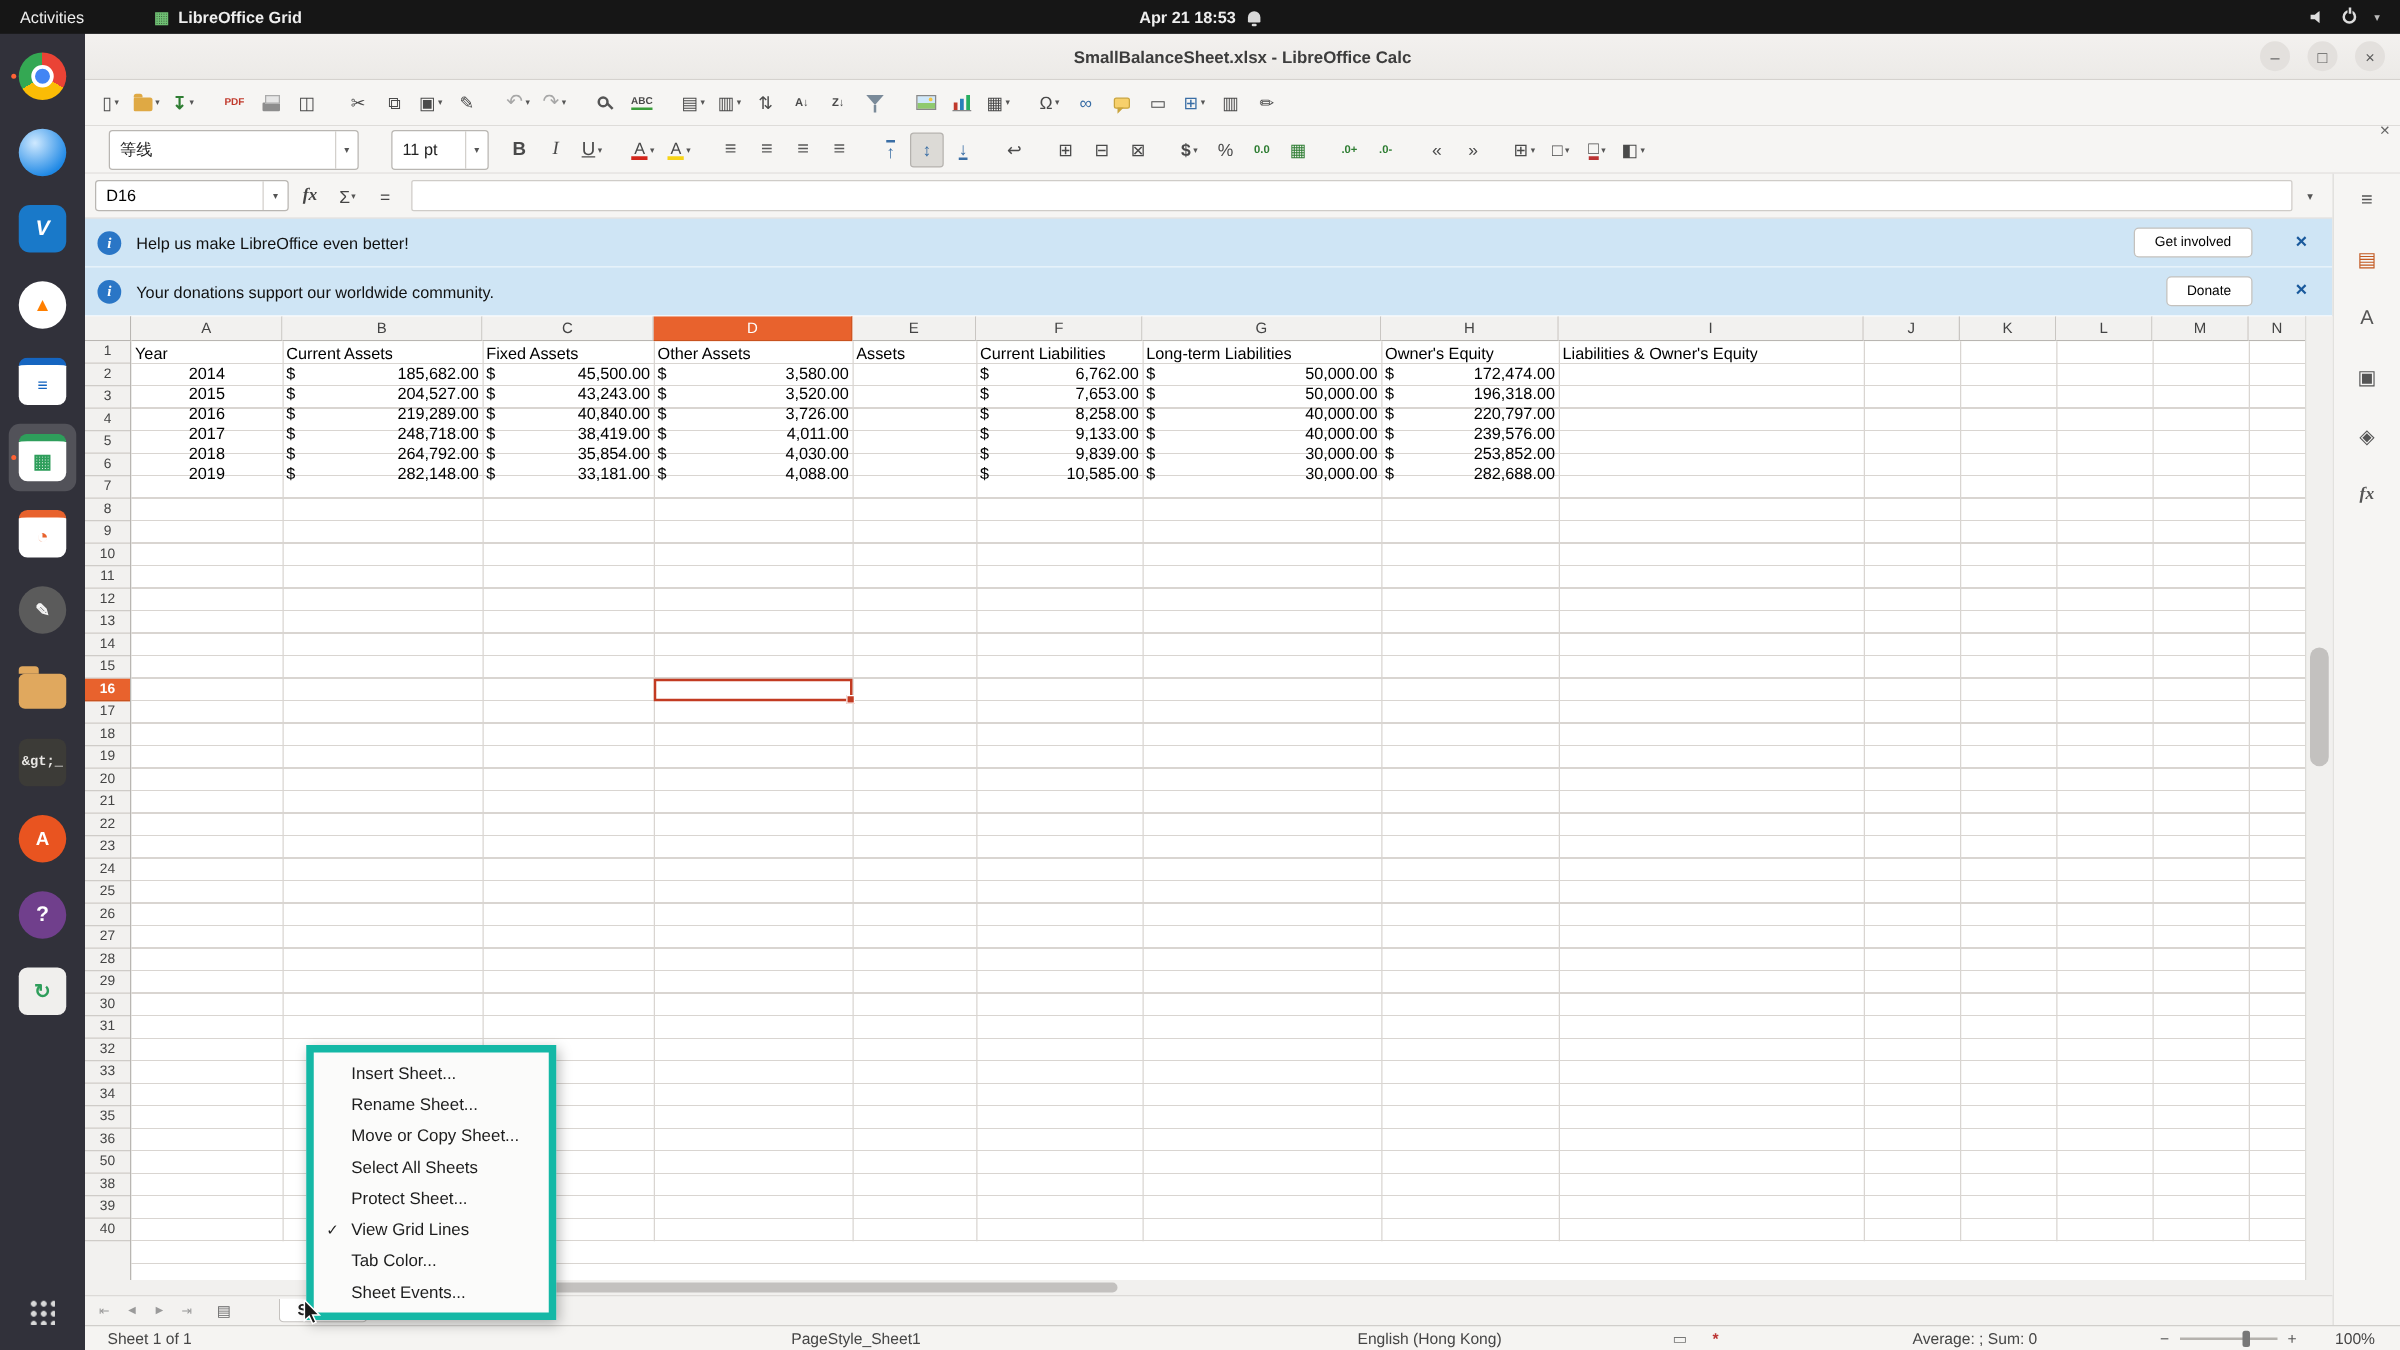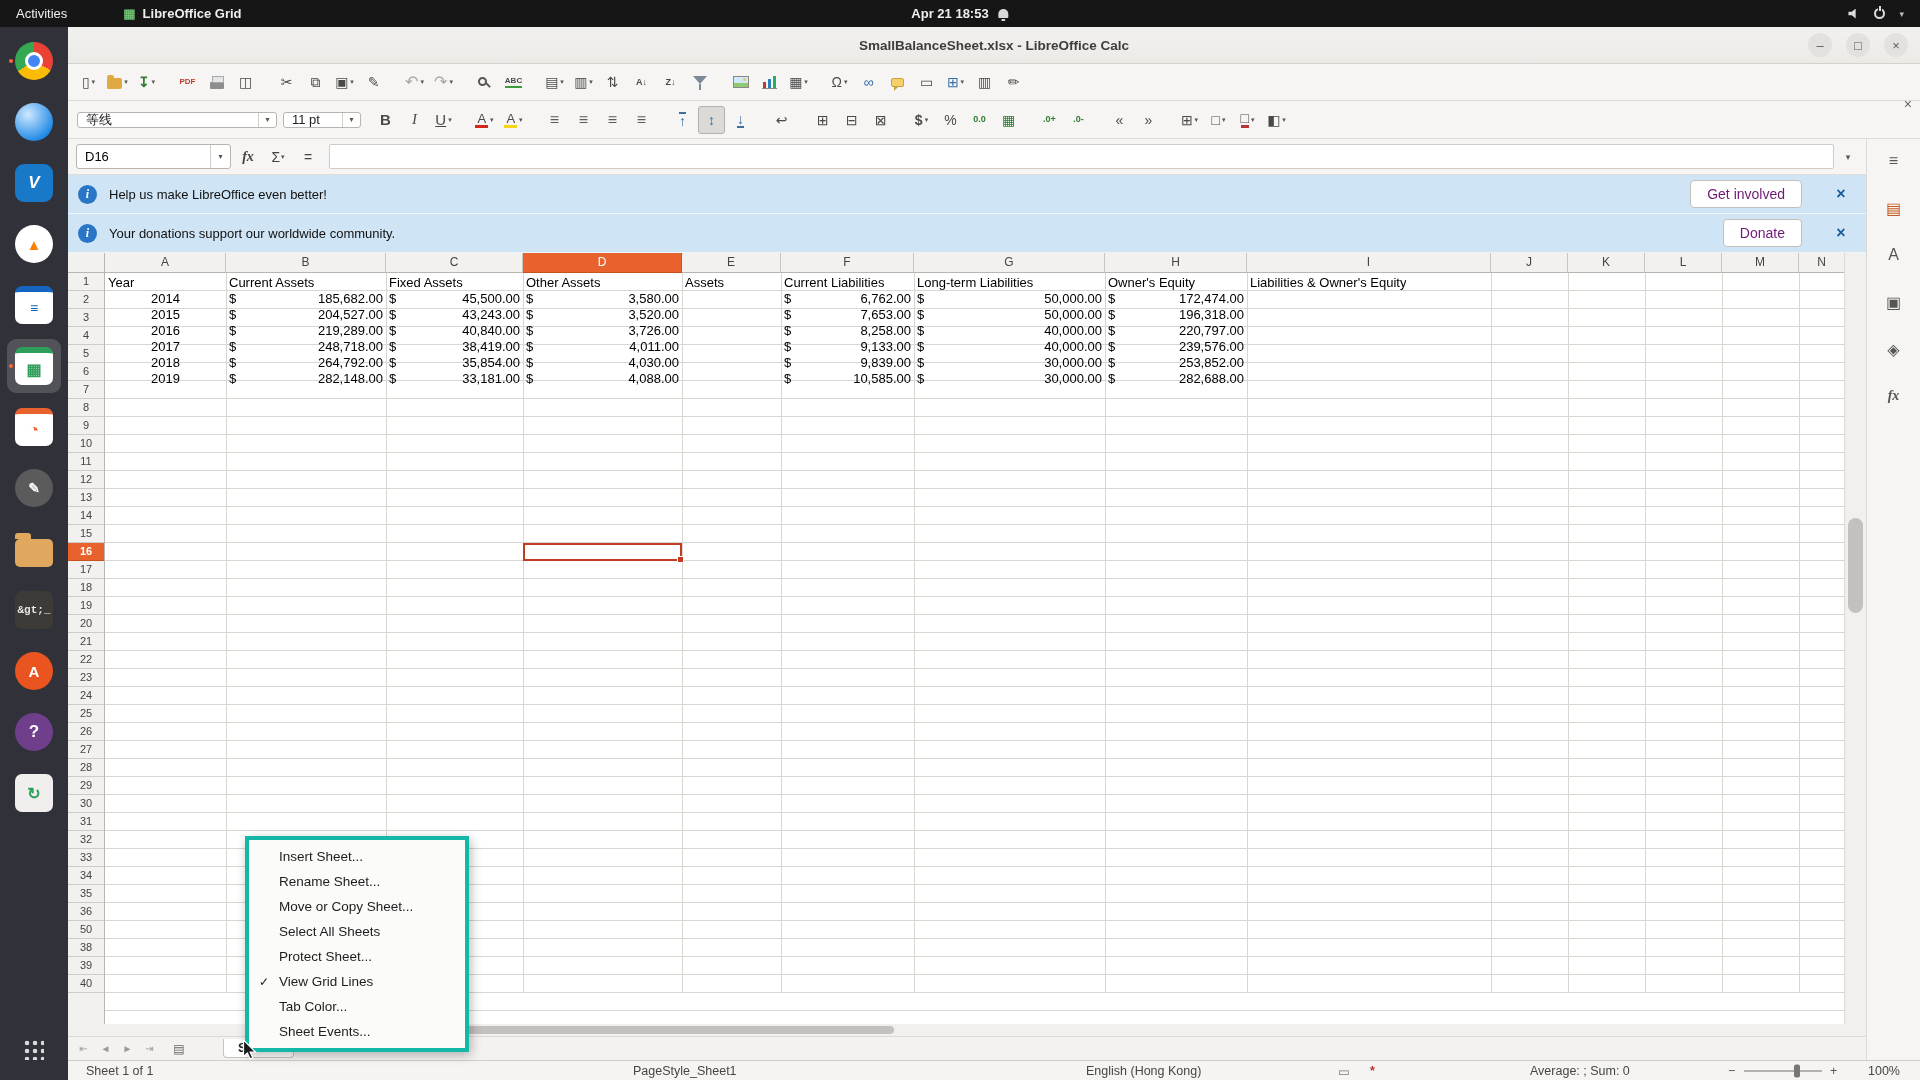--- a/index.html
+++ b/index.html
@@ -91,21 +91,21 @@
 [data-name="underline-button"] .g{text-decoration:underline;font-size:15px}
 [data-name="font-color-button"] .g{border-bottom:3px solid #d3261c;padding:0 2px;font-size:13px}
 [data-name="highlight-color-button"] .g{border-bottom:3px solid #f7d417;padding:0 2px;font-size:13px}
 [data-name="align-left-button"] .g,[data-name="align-center-button"] .g,[data-name="align-right-button"] .g,[data-name="justify-button"] .g{font-size:16px;color:#5a5a5a}
 [data-name="align-top-button"] .g{border-top:2px solid #3a6ea5;color:#3a6ea5}
 [data-name="center-vertically-button"] .g{color:#3a6ea5}
 [data-name="center-vertically-button"]{background:#dcdad6;border-color:#b5b2ae}
 [data-name="align-bottom-button"] .g{border-bottom:2px solid #3a6ea5;color:#3a6ea5}
 [data-name="currency-format-button"] .g{font-weight:700}
 [data-name="border-color-button"] .g{border-bottom:3px solid #b33}
-.combo{height:16px;background:#fff;border:1px solid #b9b6b2;border-radius:3px;display:flex;align-items:center;margin:0 3px;font-size:13px;color:#222}
+.combo{height:32px;background:#fff;border:1px solid #b9b6b2;border-radius:3px;display:flex;align-items:center;margin:0 13px;font-size:13px;color:#222}
 .combo .cval{padding:0 8px;flex:1;overflow:hidden;white-space:nowrap}
 .combo .carr{width:18px;border-left:1px solid #d3d0cc;display:flex;align-items:center;justify-content:center;font-size:8px;color:#555;height:100%}
 .combo.fontname{width:200px}
 .combo.fontsize{width:78px;margin-right:10px}
 
 
 .formulabar{height:36px;background:#f6f5f3;border-bottom:1px solid #dedcd9;display:flex;align-items:center;padding:0 8px;gap:4px}
 .namebox{width:155px;height:25px;background:#fff;border:1px solid #b9b6b2;border-radius:3px;display:flex;align-items:center;font-size:13px}
 .namebox .cval{flex:1;padding:0 8px}
 .namebox .carr{width:20px;border-left:1px solid #d3d0cc;height:100%;display:flex;align-items:center;justify-content:center;font-size:8px;color:#555}
@@ -114,21 +114,21 @@
 .fbtn.fx{font-style:italic;font-family:"Liberation Serif",serif;font-weight:700}
 .finput{flex:1;height:25px;background:#fff;border:1px solid #cfccc8;border-radius:2px;margin-left:4px}
 .fexpand{width:20px;text-align:center;font-size:9px;color:#555}
 
 
 .middle{flex:1;display:flex;min-height:0}
 .main{flex:1;display:flex;flex-direction:column;min-width:0}
 .notif{height:39px;background:#cfe5f5;border-bottom:1px solid #eef6fc;display:flex;align-items:center;padding:0 10px;gap:12px}
 .notif-icon{width:19px;height:19px;border-radius:50%;background:#2a76c6;color:#fff;font-size:12px;font-weight:700;font-style:italic;display:flex;align-items:center;justify-content:center;font-family:"Liberation Serif",serif}
 .notif-text{font-size:13px;color:#111}
-.notif-btn{margin-left:auto;background:#fff;border:1px solid #c4c1bd;border-radius:4px;padding:5px 16px;font-size:14px;color:#701a75}
+.notif-btn{margin-left:auto;background:#fff;border:1px solid #c4c1bd;border-radius:4px;padding:5px 16px;font-size:11px;color:#000000}
 .notif-close{width:30px;text-align:center;font-size:16px;color:#19599c;font-weight:700;margin-left:12px}
 
 
 .sheetarea{flex:1;display:flex;min-height:0;background:#fff}
 .sheetcontent{flex:1;display:flex;flex-direction:column;min-width:0}
 .colhead{height:20px;display:flex;flex:none}
 .corner{width:37px;flex:none;background:#f2f1ef;border-right:1px solid #b9b6b2;border-bottom:1px solid #b9b6b2}
 .cols{display:flex;flex:1;overflow:hidden}
 .ch{flex:none;background:#f2f1ef;border-right:1px solid #c9c6c2;border-bottom:1px solid #b9b6b2;font-size:12px;color:#444;text-align:center;line-height:19px}
 .cols [data-idx="0"]{width:121px}.cols [data-idx="1"]{width:160px}.cols [data-idx="2"]{width:137px}.cols [data-idx="3"]{width:159px}.cols [data-idx="4"]{width:99px}.cols [data-idx="5"]{width:133px}.cols [data-idx="6"]{width:191px}.cols [data-idx="7"]{width:142px}.cols [data-idx="8"]{width:244px}.cols [data-idx="9"]{width:77px}.cols [data-idx="10"]{width:77px}.cols [data-idx="11"]{width:77px}.cols [data-idx="12"]{width:77px}.cols [data-idx="13"]{width:45px;border-right:0}
@@ -176,21 +176,21 @@
 .zoom-plus{left:1762px;color:#555}
 .st-zoompct{left:1800px}
 
 
 .sidebarstrip{width:54px;flex:none;background:#f6f5f3;border-left:1px solid #dcdad7;display:flex;flex-direction:column;align-items:center;padding-top:8px;gap:19px}
 .sbi{width:28px;height:28px;display:flex;align-items:center;justify-content:center;font-size:16px;color:#555}
 .sidebarstrip [data-idx="0"]{color:#c35a22}
 .sidebarstrip [data-idx="4"]{font-style:italic;font-family:"Liberation Serif",serif;font-weight:700;font-size:14px}
 
 
-.ctxmenu{position:absolute;left:245px;top:836px;width:224px;background:#fbfbfa;border:4px solid #14b8a6;box-shadow:2px 3px 10px rgba(0,0,0,.28);z-index:55;padding:4px 0}
+.ctxmenu{position:absolute;left:245px;top:836px;width:200px;background:#fbfbfa;border:6px solid #14b8a6;box-shadow:2px 3px 10px rgba(0,0,0,.28);z-index:55;padding:4px 0}
 .cm-item{height:25px;display:flex;align-items:center;font-size:13.5px;color:#1d1d1d}
 .cm-check{width:30px;text-align:center;font-size:12px;color:#222}
 .mousecursor{position:absolute;left:242px;top:1040px;z-index:60}
 </style>
 </head>
 <body>
 
 <div class="screen" data-name="desktop">
 
   <div class="topbar" data-name="gnome-top-bar">

